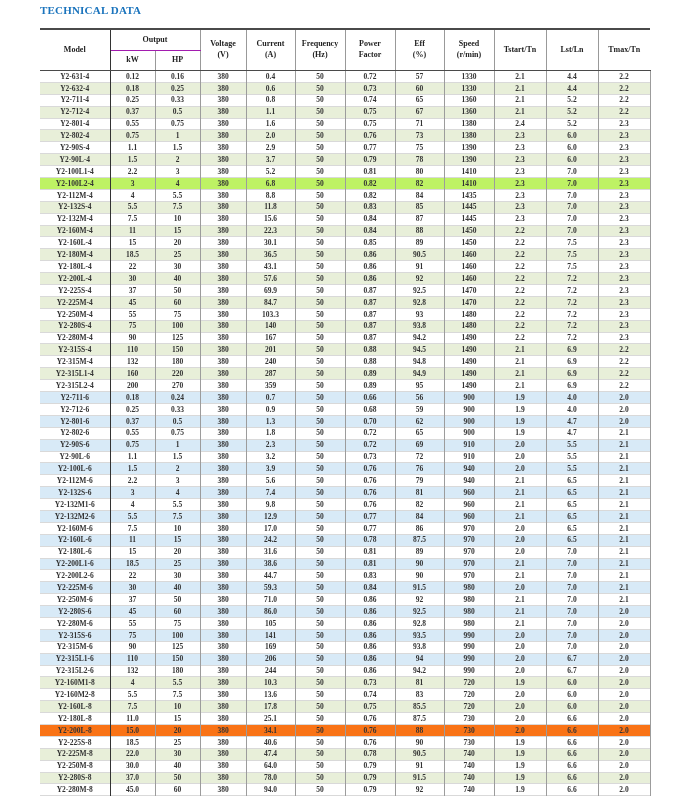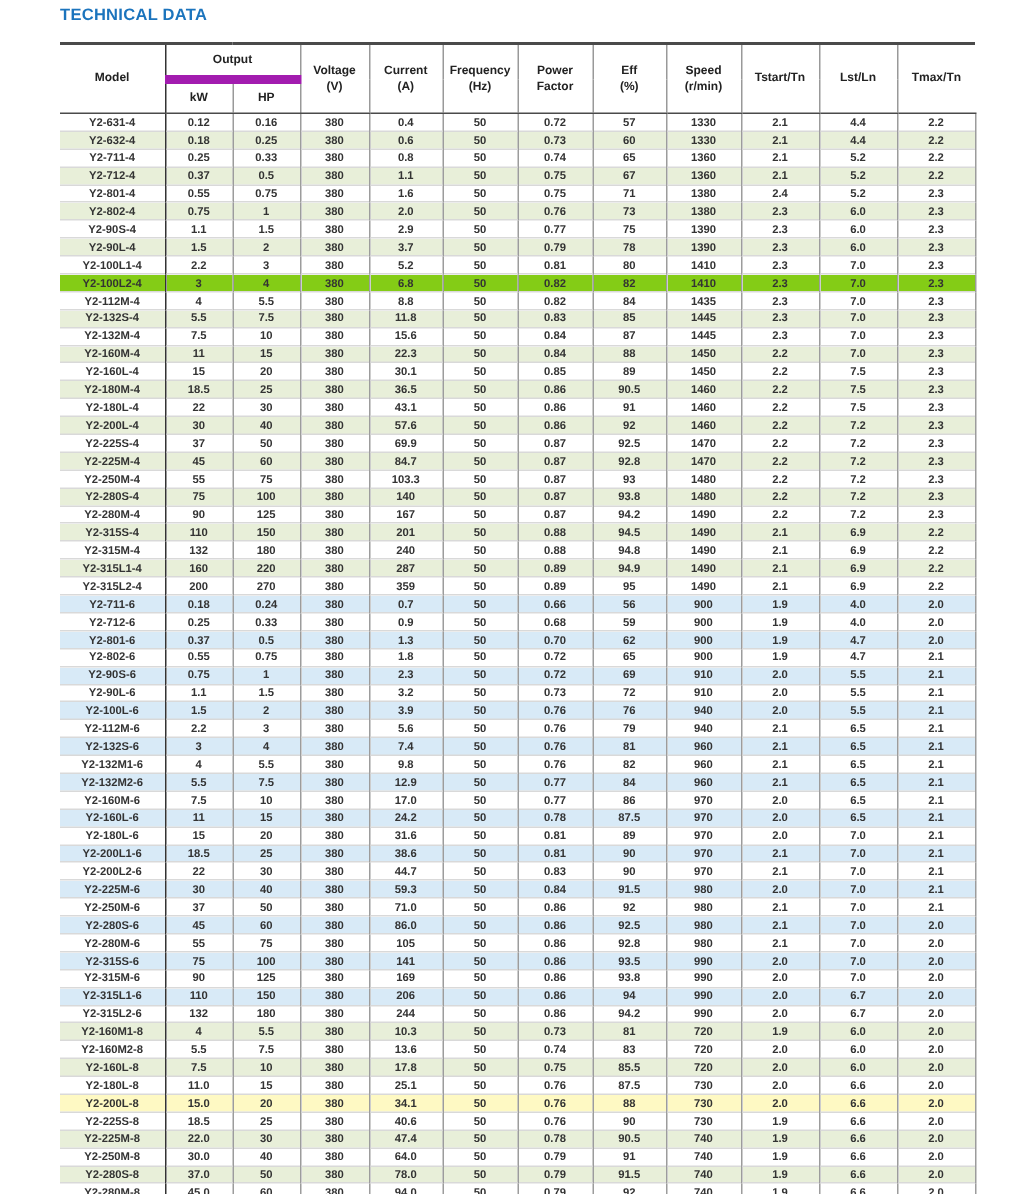--- a/index.html
+++ b/index.html
@@ -2,21 +2,21 @@
 <html><head>
 <meta charset="utf-8">
 <style>
   html, body {
     margin: 0; padding: 0;
     width: 683px; height: 796px;
     background: #ffffff;
     overflow: hidden;
     font-family: "Liberation Sans", sans-serif;
   }
-  .page { position: relative; width: 565px; height: 796px; }
+  .page { position: relative; width: 565px; height: 796px; font-family: Liberation Serif, serif; }
   .doc-title {
     position: absolute; left: 40px; top: 4px;
     font-size: 11px; font-weight: bold;
     color: #1b74bd; letter-spacing: 0.2px;
   }
   table.spec-table {
     position: absolute; left: 40px; top: 28px;
     width: 610px;
     border-collapse: collapse;
     table-layout: fixed;
@@ -27,21 +27,21 @@
     padding: 0;
     font-size: 8px; font-weight: bold; color: #222;
     text-align: center; vertical-align: middle;
     border-left: 1px solid #999;
     border-bottom: 1.6px solid #4a4a4a;
     background: #ffffff;
     line-height: 1.35;
   }
   .spec-table th:first-child { border-left: none; }
   .spec-table th.col-model { border-right: 1.5px solid #333; }
-  .spec-table th.group-output { border-bottom: 6px solid #a21caf; height: 20px; }
+  .spec-table th.group-output { border-bottom: 1px solid #a21caf; height: 20px; }
   .spec-table thead tr.hdr-row-1 th { height: 40px; }
   .spec-table thead tr.hdr-row-1 th.group-output { height: 20px; }
   .spec-table thead tr.hdr-row-2 th { height: 19px; }
   .spec-table th .hl { display: block; }
   .spec-table td {
     padding: 0;
     height: 10.9px;
     font-size: 7.5px; font-weight: bold; color: #333;
     text-align: center; vertical-align: middle;
     border-left: 1px solid #9c9c9c;
@@ -247,21 +247,21 @@
           <td>380</td>
           <td>5.2</td>
           <td>50</td>
           <td>0.81</td>
           <td>80</td>
           <td>1410</td>
           <td>2.3</td>
           <td>7.0</td>
           <td>2.3</td>
         </tr>
-        <tr style="background: #84cc16; padding-left: 13px;">
+        <tr style="background: #bef264; padding-left: 13px;">
           <td class="cell-model">Y2-100L2-4</td>
           <td>3</td>
           <td>4</td>
           <td>380</td>
           <td>6.8</td>
           <td>50</td>
           <td>0.82</td>
           <td>82</td>
           <td>1410</td>
           <td>2.3</td>
@@ -891,21 +891,21 @@
           <td>380</td>
           <td>25.1</td>
           <td>50</td>
           <td>0.76</td>
           <td>87.5</td>
           <td>730</td>
           <td>2.0</td>
           <td>6.6</td>
           <td>2.0</td>
         </tr>
-        <tr style="background: #fef9c3;">
+        <tr style="background: #f97316;">
           <td class="cell-model">Y2-200L-8</td>
           <td>15.0</td>
           <td>20</td>
           <td>380</td>
           <td>34.1</td>
           <td>50</td>
           <td>0.76</td>
           <td>88</td>
           <td>730</td>
           <td>2.0</td>

